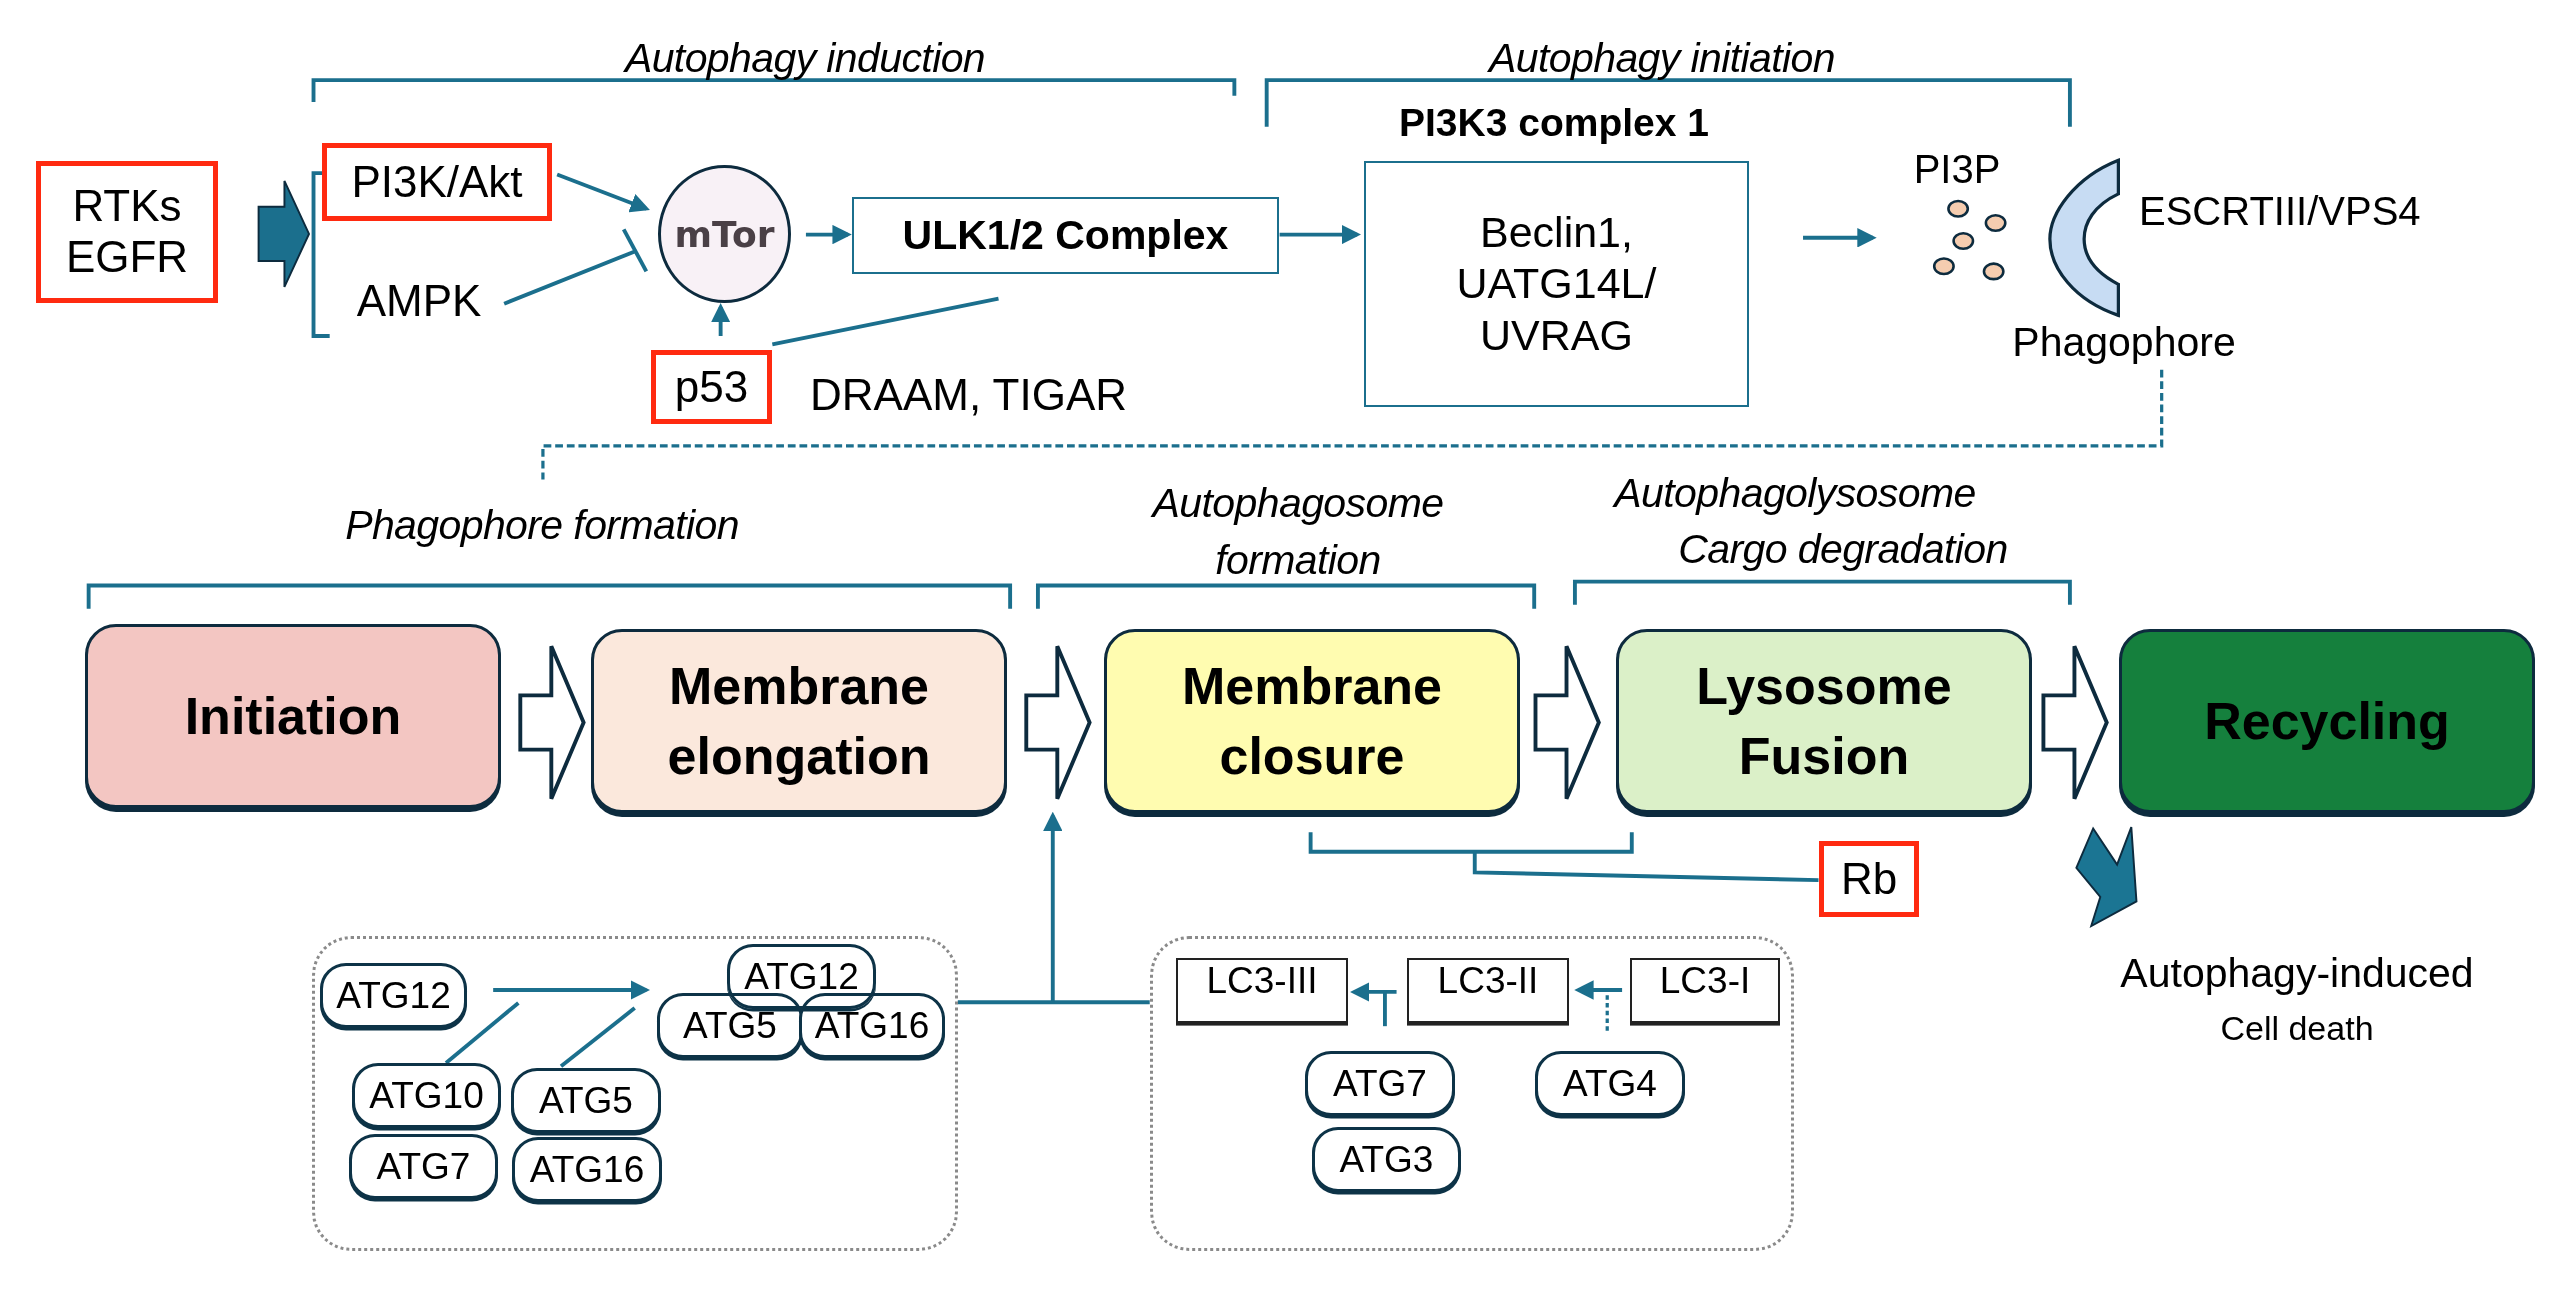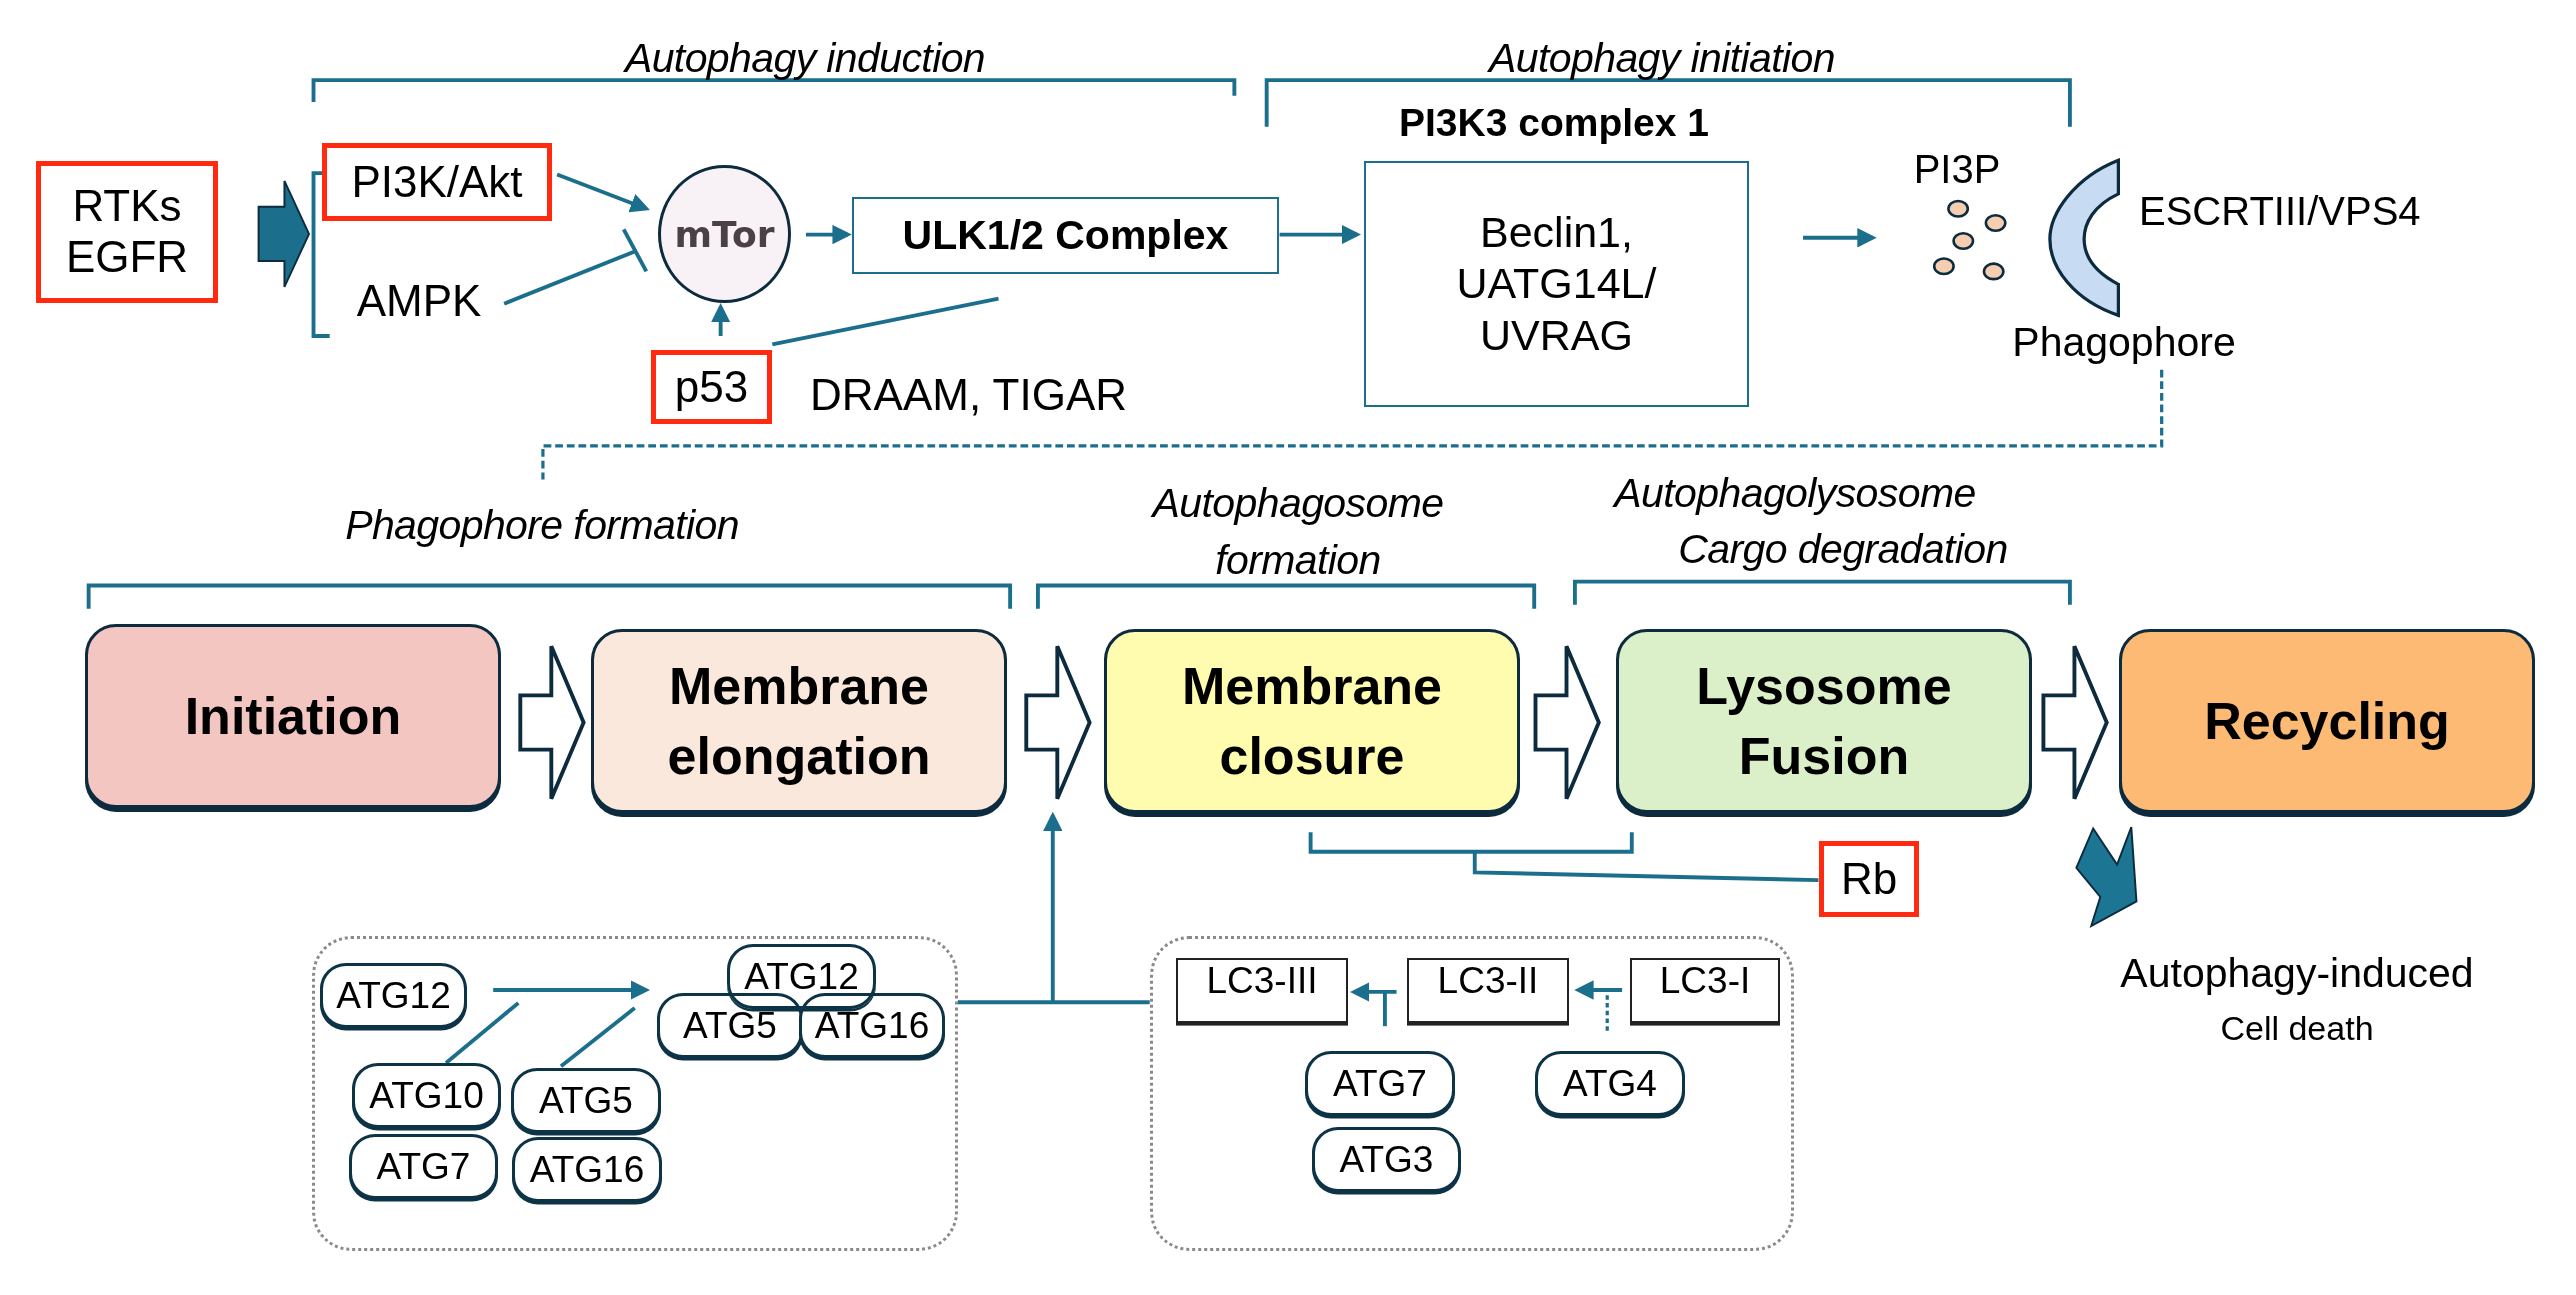--- a/index.html
+++ b/index.html
@@ -153,21 +153,21 @@
   <span>elongation</span>
 </div>
 <div class="stage" style="left:1104px;top:629px;width:416px;height:184px;background:#fffcb0;">
   <span>Membrane</span>
   <span>closure</span>
 </div>
 <div class="stage" style="left:1616px;top:629px;width:416px;height:184px;background:#dbf0c8;">
   <span>Lysosome</span>
   <span>Fusion</span>
 </div>
-<div class="stage" style="left:2119px;top:629px;width:416px;height:184px;background:#fdba74;">
+<div class="stage" style="left:2119px;top:629px;width:416px;height:184px;background:#15803d;">
   <span>Recycling</span>
 </div>
 
 <div class="redbox" style="left:1819px;top:841px;width:100px;height:76px;">
   <span>Rb</span>
 </div>
 
 <div class="label plain" style="left:2297px;top:973px;font-size:41px;">Autophagy-induced</div>
 <div class="label plain" style="left:2297px;top:1028px;font-size:34px;">Cell death</div>
 

